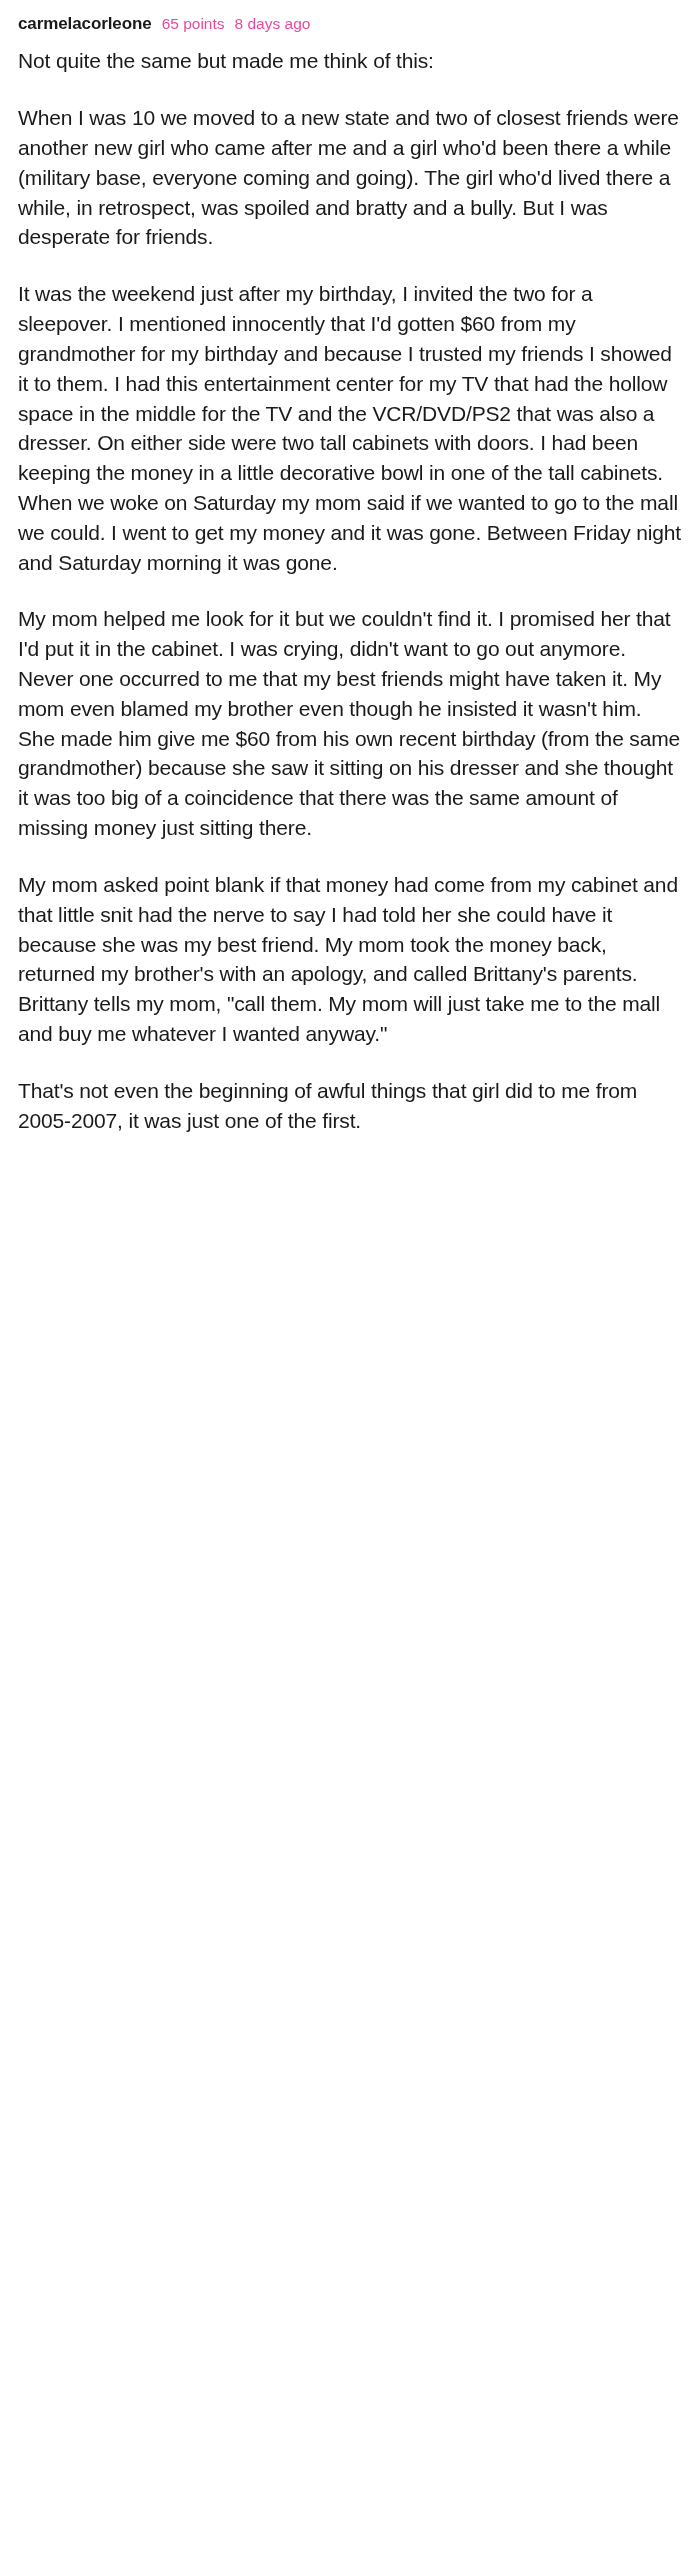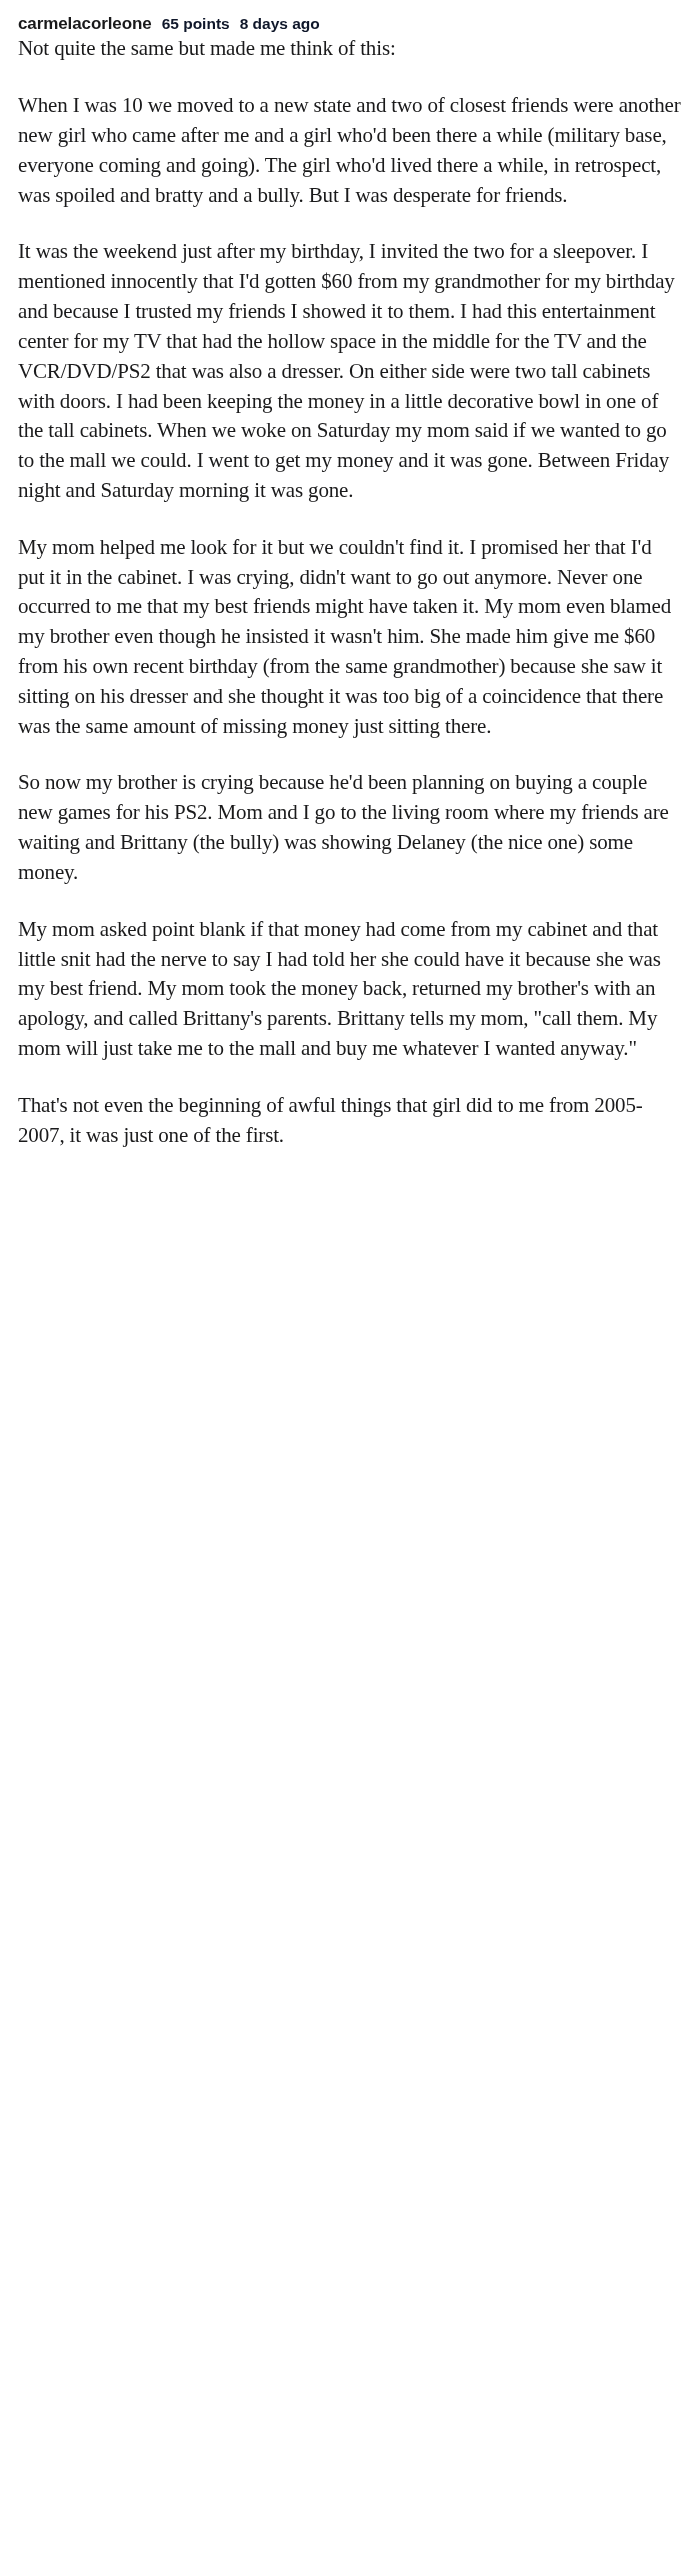--- a/index.html
+++ b/index.html
@@ -16,43 +16,42 @@
   .comment {
     width: 700px;
     box-sizing: border-box;
     padding: 14px 18px 18px 18px;
   }
   .comment-header {
     display: flex;
     align-items: baseline;
     gap: 10px;
     font-size: 17px;
-    margin-bottom: 0;
+    margin-bottom: 12px;
     line-height: 1.2;
   }
   .author {
     font-weight: bold;
     color: #1a1a1b;
     font-size: 17px;
     letter-spacing: -0.1px;
   }
   .meta {
-    color: #0f172a;
+    color: #ec4899;
     font-size: 15.5px;
-    font-weight: bold;
+    font-weight: normal;
   }
   .body-text {
     font-size: 21px;
     line-height: 1.42;
     color: #1a1a1b;
     letter-spacing: -0.15px;
   }
   .body-text p {
     margin: 0 0 27px 0;
-    font-family: Liberation Serif, serif;
   }
   .body-text p:last-child {
     margin-bottom: 0;
   }
 </style>
 </head>
 <body>
 
 <div class="comment">
 
@@ -60,18 +59,17 @@
     <span class="author">carmelacorleone</span>
     <span class="meta">65 points</span>
     <span class="meta">8 days ago</span>
   </div>
 
   <div class="body-text">
     <p>Not quite the same but made me think of this:</p>
     <p>When I was 10 we moved to a new state and two of closest friends were another new girl who came after me and a girl who'd been there a while (military base, everyone coming and going). The girl who'd lived there a while, in retrospect, was spoiled and bratty and a bully. But I was desperate for friends.</p>
     <p>It was the weekend just after my birthday, I invited the two for a sleepover. I mentioned innocently that I'd gotten $60 from my grandmother for my birthday and because I trusted my friends I showed it to them. I had this entertainment center for my TV that had the hollow space in the middle for the TV and the VCR/DVD/PS2 that was also a dresser. On either side were two tall cabinets with doors. I had been keeping the money in a little decorative bowl in one of the tall cabinets. When we woke on Saturday my mom said if we wanted to go to the mall we could. I went to get my money and it was gone. Between Friday night and Saturday morning it was gone.</p>
     <p>My mom helped me look for it but we couldn't find it. I promised her that I'd put it in the cabinet. I was crying, didn't want to go out anymore. Never one occurred to me that my best friends might have taken it. My mom even blamed my brother even though he insisted it wasn't him. She made him give me $60 from his own recent birthday (from the same grandmother) because she saw it sitting on his dresser and she thought it was too big of a coincidence that there was the same amount of missing money just sitting there.</p>
-    <p>So now my brother is crying because he'd been planning on buying a couple new games for his PS2. Mom and I go to the living room where my friends are waiting and Brittany (the bully) was showing Delaney (the nice one) some money.</p>
     <p>My mom asked point blank if that money had come from my cabinet and that little snit had the nerve to say I had told her she could have it because she was my best friend. My mom took the money back, returned my brother's with an apology, and called Brittany's parents. Brittany tells my mom, "call them. My mom will just take me to the mall and buy me whatever I wanted anyway."</p>
     <p>That's not even the beginning of awful things that girl did to me from 2005-2007, it was just one of the first.</p>
   </div>
 
 </div>
 
 </body></html>

